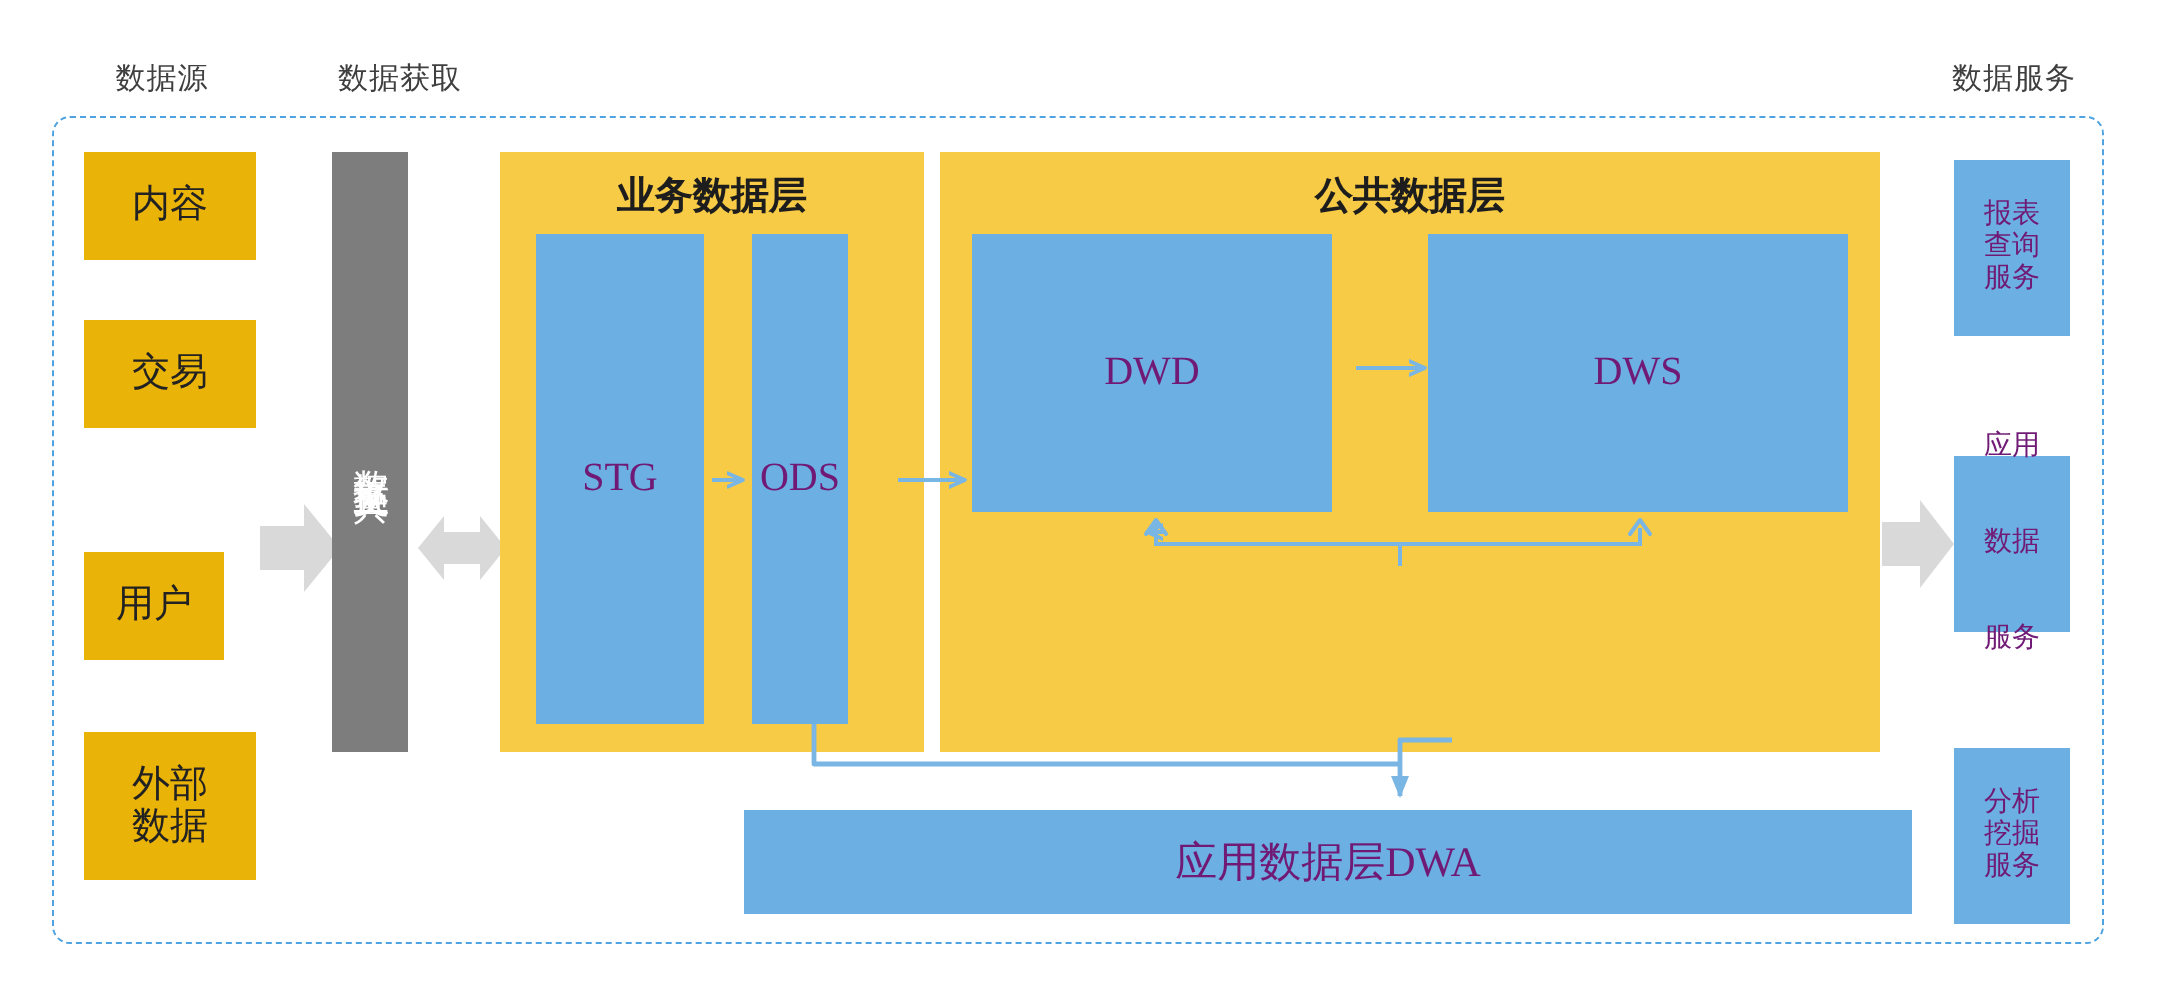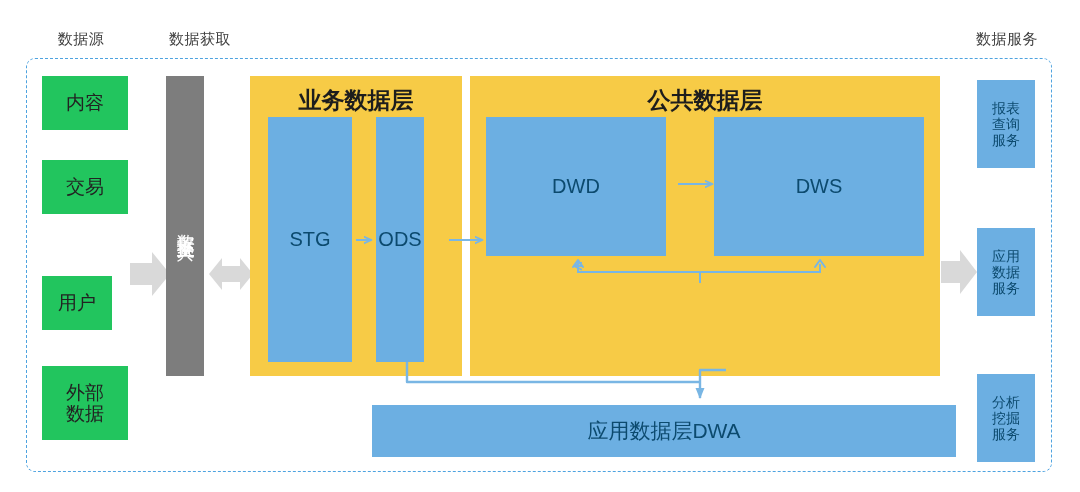--- a/index.html
+++ b/index.html
@@ -26,21 +26,21 @@
   .dashed-frame{
     position:absolute;
     border:1.5px dashed #4ea3e0;
     border-radius:9px;
     box-sizing:border-box;
   }
 
   
   .src-box{
     position:absolute;
-    background:#22c55e;
+    background:#eab308;
     color:#222222;
     display:flex;
     align-items:center;
     justify-content:center;
     flex-direction:column;
     font-size:19px;
     line-height:1.12;
     text-align:center;
   }
 
@@ -61,37 +61,38 @@
 
   
   .yellow-panel{
     position:absolute;
     background:#F7CB46;
   }
   .panel-title{
     position:absolute;
     width:100%;
     text-align:center;
-    font-size:23px;
+    font-size:19px;
     color:#1d1d1d;
     font-weight:bold;
     top:9px;
     left:0;
   }
 
   
   .blue-box{
     position:absolute;
     background:#6CAFE2;
-    color:#0c4a6e;
+    color:#701a75;
     display:flex;
     align-items:center;
     justify-content:center;
     font-size:20px;
     text-align:center;
+    font-family:Liberation Serif, serif;
   }
   .blue-box.vert-label{
     flex-direction:column;
     line-height:1.15;
   }
   .blue-box.small{font-size:14px;}
   .blue-box.dwa{font-size:21px;}
 
   
   .grey-arrow{position:absolute;}
@@ -162,21 +163,21 @@
 
   <svg class="grey-arrow" style="left:941px;top:250px;width:36px;height:44px;" viewBox="0 0 36 44">
     <polygon points="0,11 19,11 19,0 36,22 19,44 19,33 0,33" fill="#d9d9d9"></polygon>
   </svg>
 
   <div class="blue-box small vert-label" style="left:977px;top:80px;width:58px;height:88px;">
     <span>报表</span>
     <span>查询</span>
     <span>服务</span>
   </div>
-  <div class="blue-box small vert-label" style="left:977px;top:228px;width:58px;height:88px;">
+  <div class="blue-box small vert-label" style="left:977px;top:228px;width:58px;height:88px;gap:32px;">
     <span>应用</span>
     <span>数据</span>
     <span>服务</span>
   </div>
   <div class="blue-box small vert-label" style="left:977px;top:374px;width:58px;height:88px;">
     <span>分析</span>
     <span>挖掘</span>
     <span>服务</span>
   </div>
 

